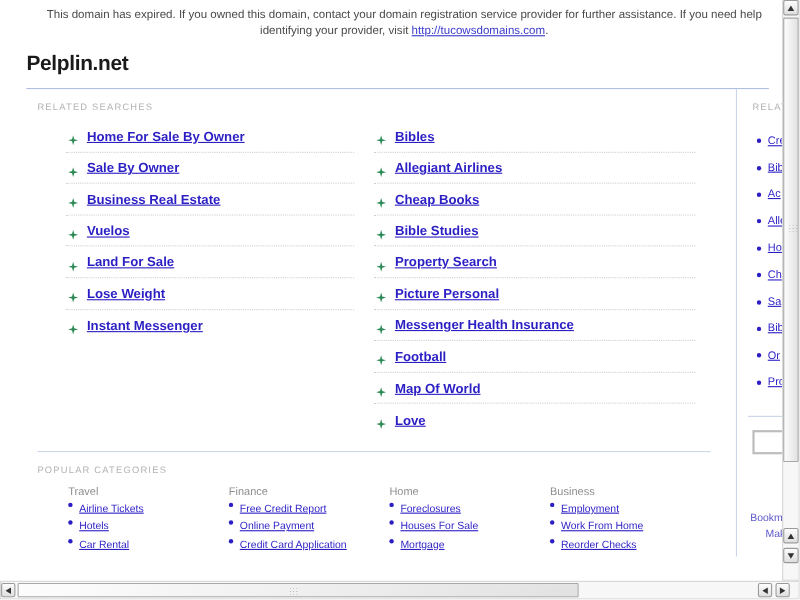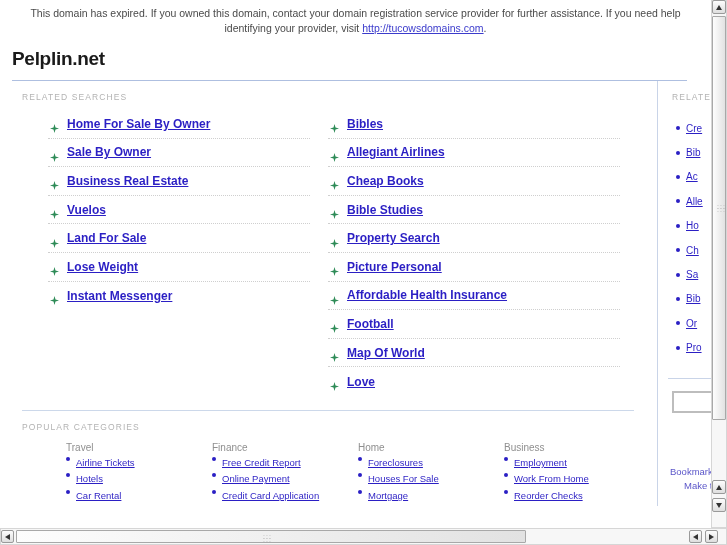--- a/index.html
+++ b/index.html
@@ -14,21 +14,21 @@
   #viewport {
     position: relative;
     width: 727px;
     height: 545px;
     background: #ffffff;
   }
 
   
   #page {
     position: absolute;
-    left: 0; top: 0;
+    left: 12px; top: 0;
     width: 711px;
     height: 528px;
     overflow: hidden;
     background: #ffffff;
   }
 
   
   .notice {
     width: 711px;
     padding: 6px 18px 8px 18px;
@@ -179,21 +179,20 @@
   
   .cats-rule {
     margin: 14px 0 0 22px;
     width: 612px;
     border-top: 1px solid #ccd8ea;
     height: 0;
   }
   .cats-grid {
     display: flex;
     padding: 10px 0 0 22px;
-    margin-left: 16px;
   }
   .cat-col {
     width: 146px;
     flex: 0 0 146px;
     padding-left: 28px;
   }
   .cat-head {
     font-size: 10px;
     color: #8f8f8f;
     padding-bottom: 4px;
@@ -390,21 +389,21 @@
               <div class="rs-item">
                 <span class="rs-bullet"><svg width="9" height="9" viewBox="0 0 10 10">
                     <path d="M5 0 L6.1 3.9 L10 5 L6.1 6.1 L5 10 L3.9 6.1 L0 5 L3.9 3.9 Z" fill="#2e8b57"></path>
                   </svg></span>
                 <a class="rs-link" href="#">Picture Personal</a>
               </div>
               <div class="rs-item">
                 <span class="rs-bullet"><svg width="9" height="9" viewBox="0 0 10 10">
                     <path d="M5 0 L6.1 3.9 L10 5 L6.1 6.1 L5 10 L3.9 6.1 L0 5 L3.9 3.9 Z" fill="#2e8b57"></path>
                   </svg></span>
-                <a class="rs-link" href="#">Affordable Health Insurance</a>
+                <a class="rs-link" href="#">Messenger Health Insurance</a>
               </div>
               <div class="rs-item">
                 <span class="rs-bullet"><svg width="9" height="9" viewBox="0 0 10 10">
                     <path d="M5 0 L6.1 3.9 L10 5 L6.1 6.1 L5 10 L3.9 6.1 L0 5 L3.9 3.9 Z" fill="#2e8b57"></path>
                   </svg></span>
                 <a class="rs-link" href="#">Football</a>
               </div>
               <div class="rs-item">
                 <span class="rs-bullet"><svg width="9" height="9" viewBox="0 0 10 10">
                     <path d="M5 0 L6.1 3.9 L10 5 L6.1 6.1 L5 10 L3.9 6.1 L0 5 L3.9 3.9 Z" fill="#2e8b57"></path>

